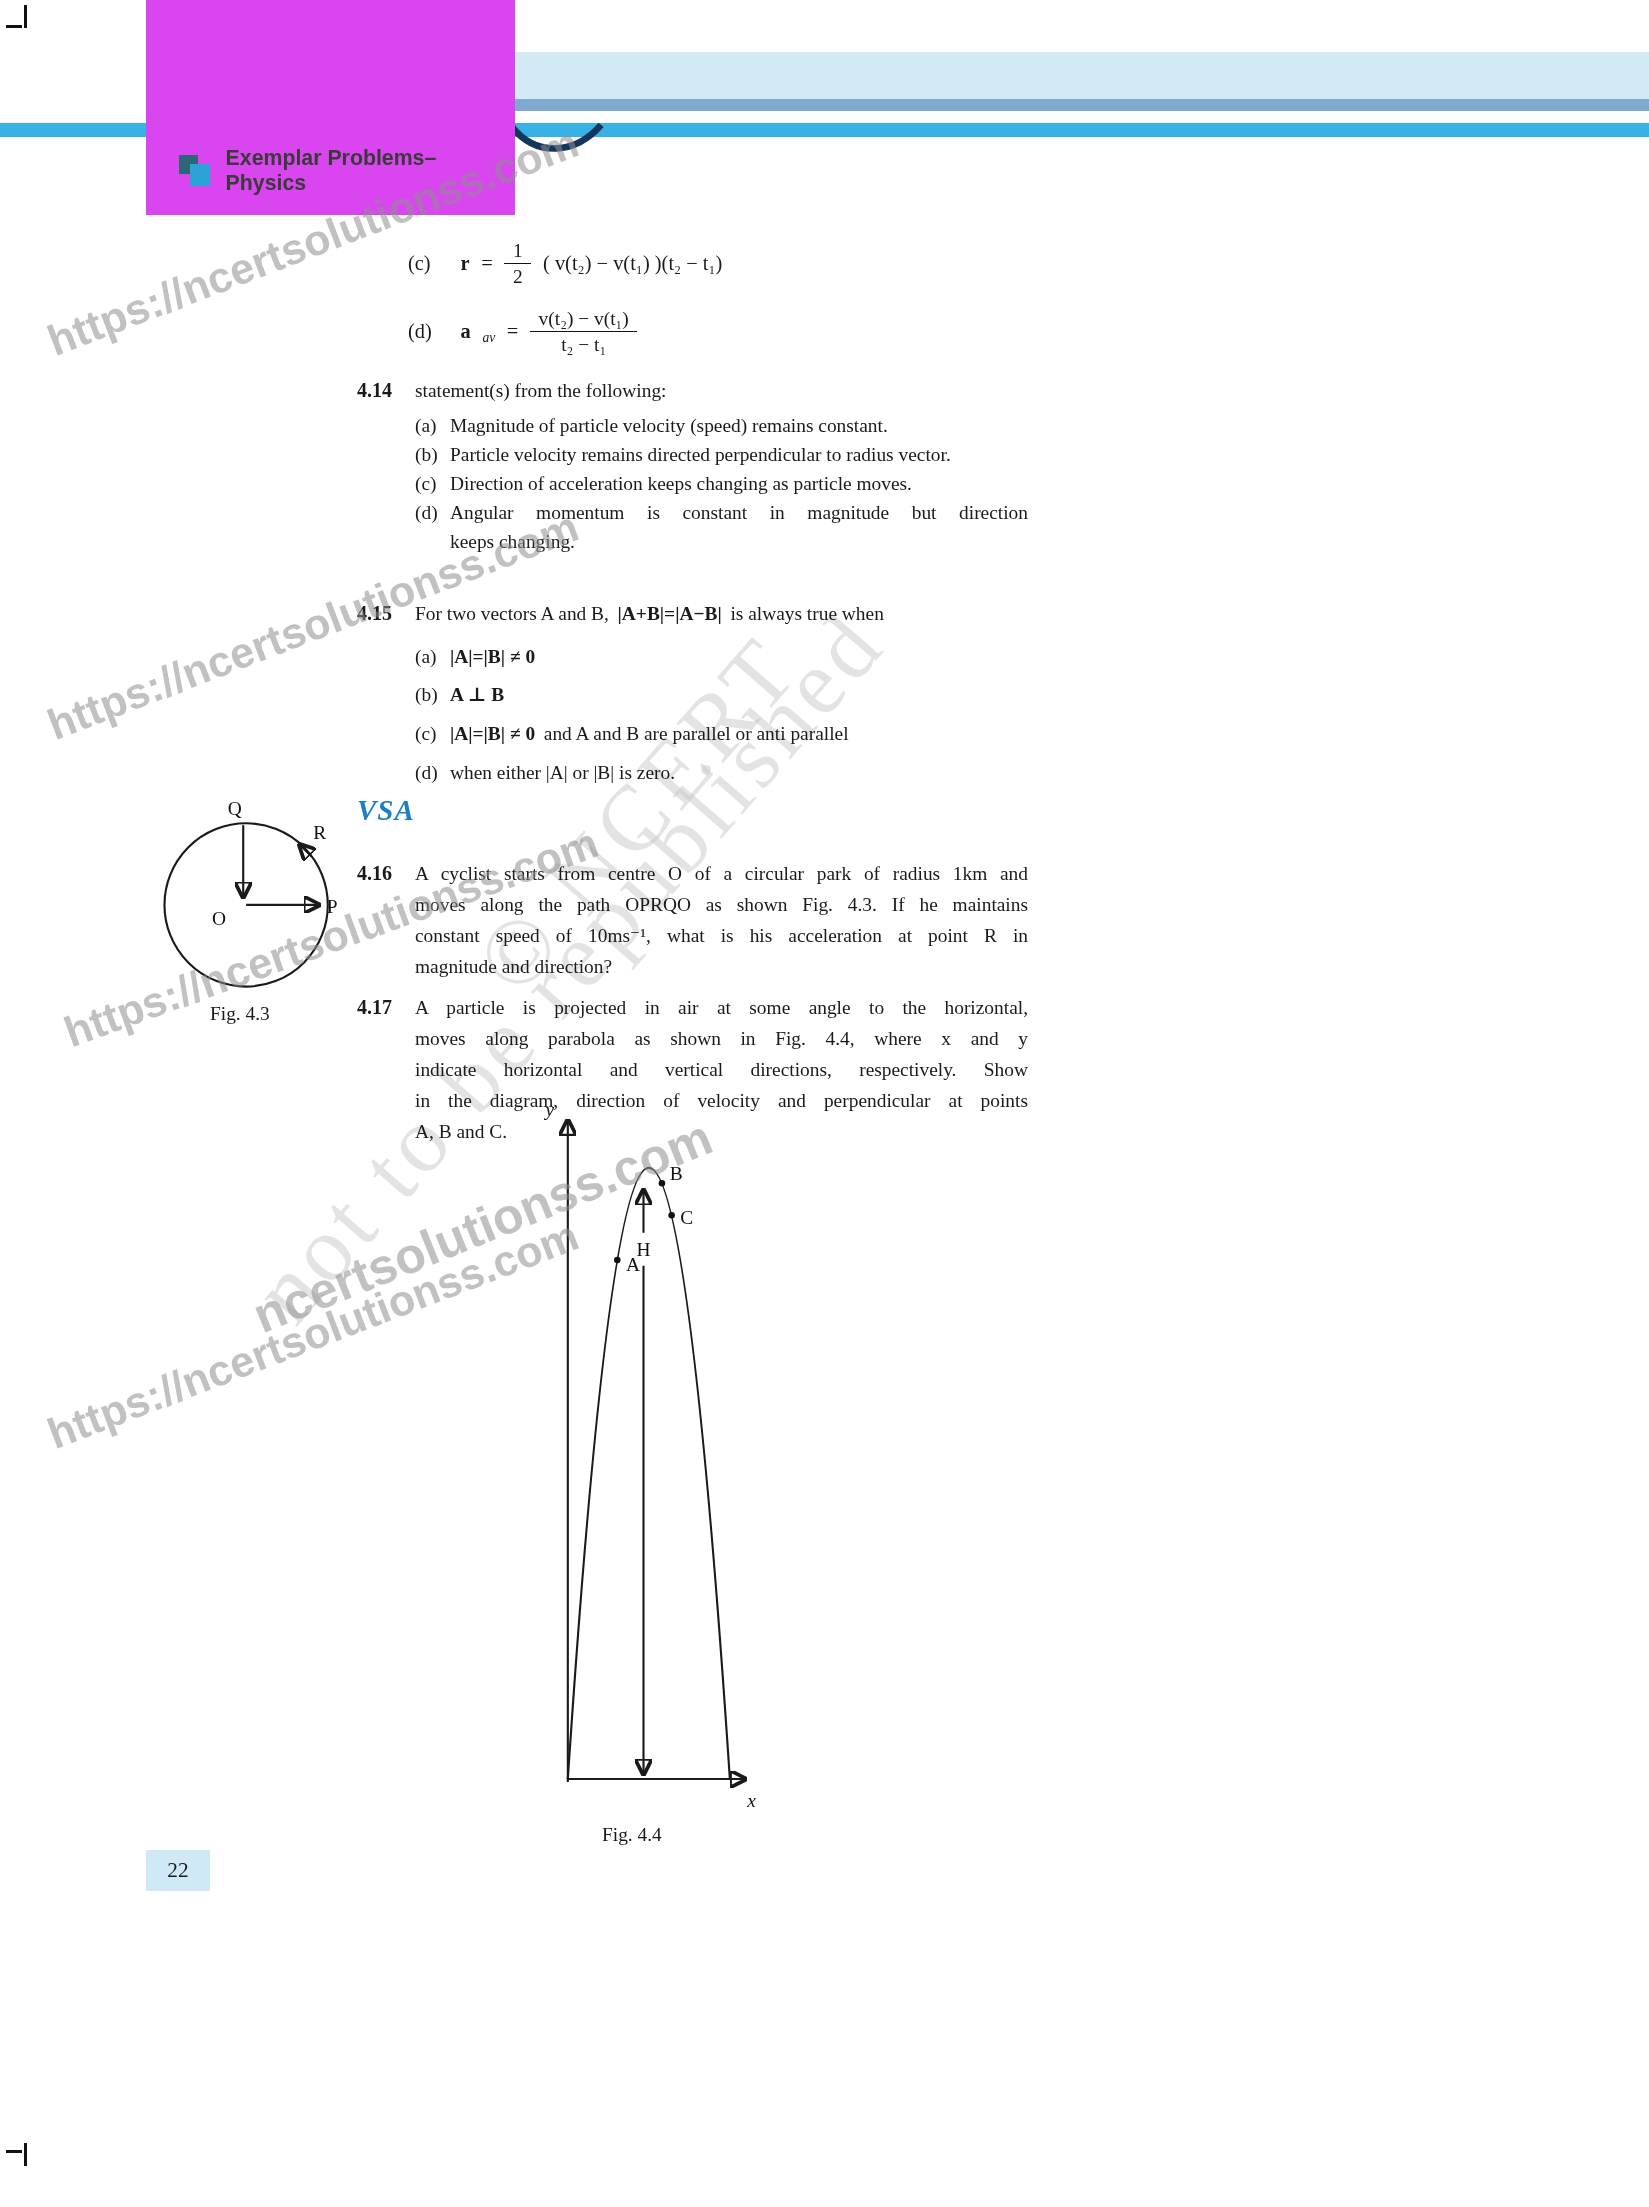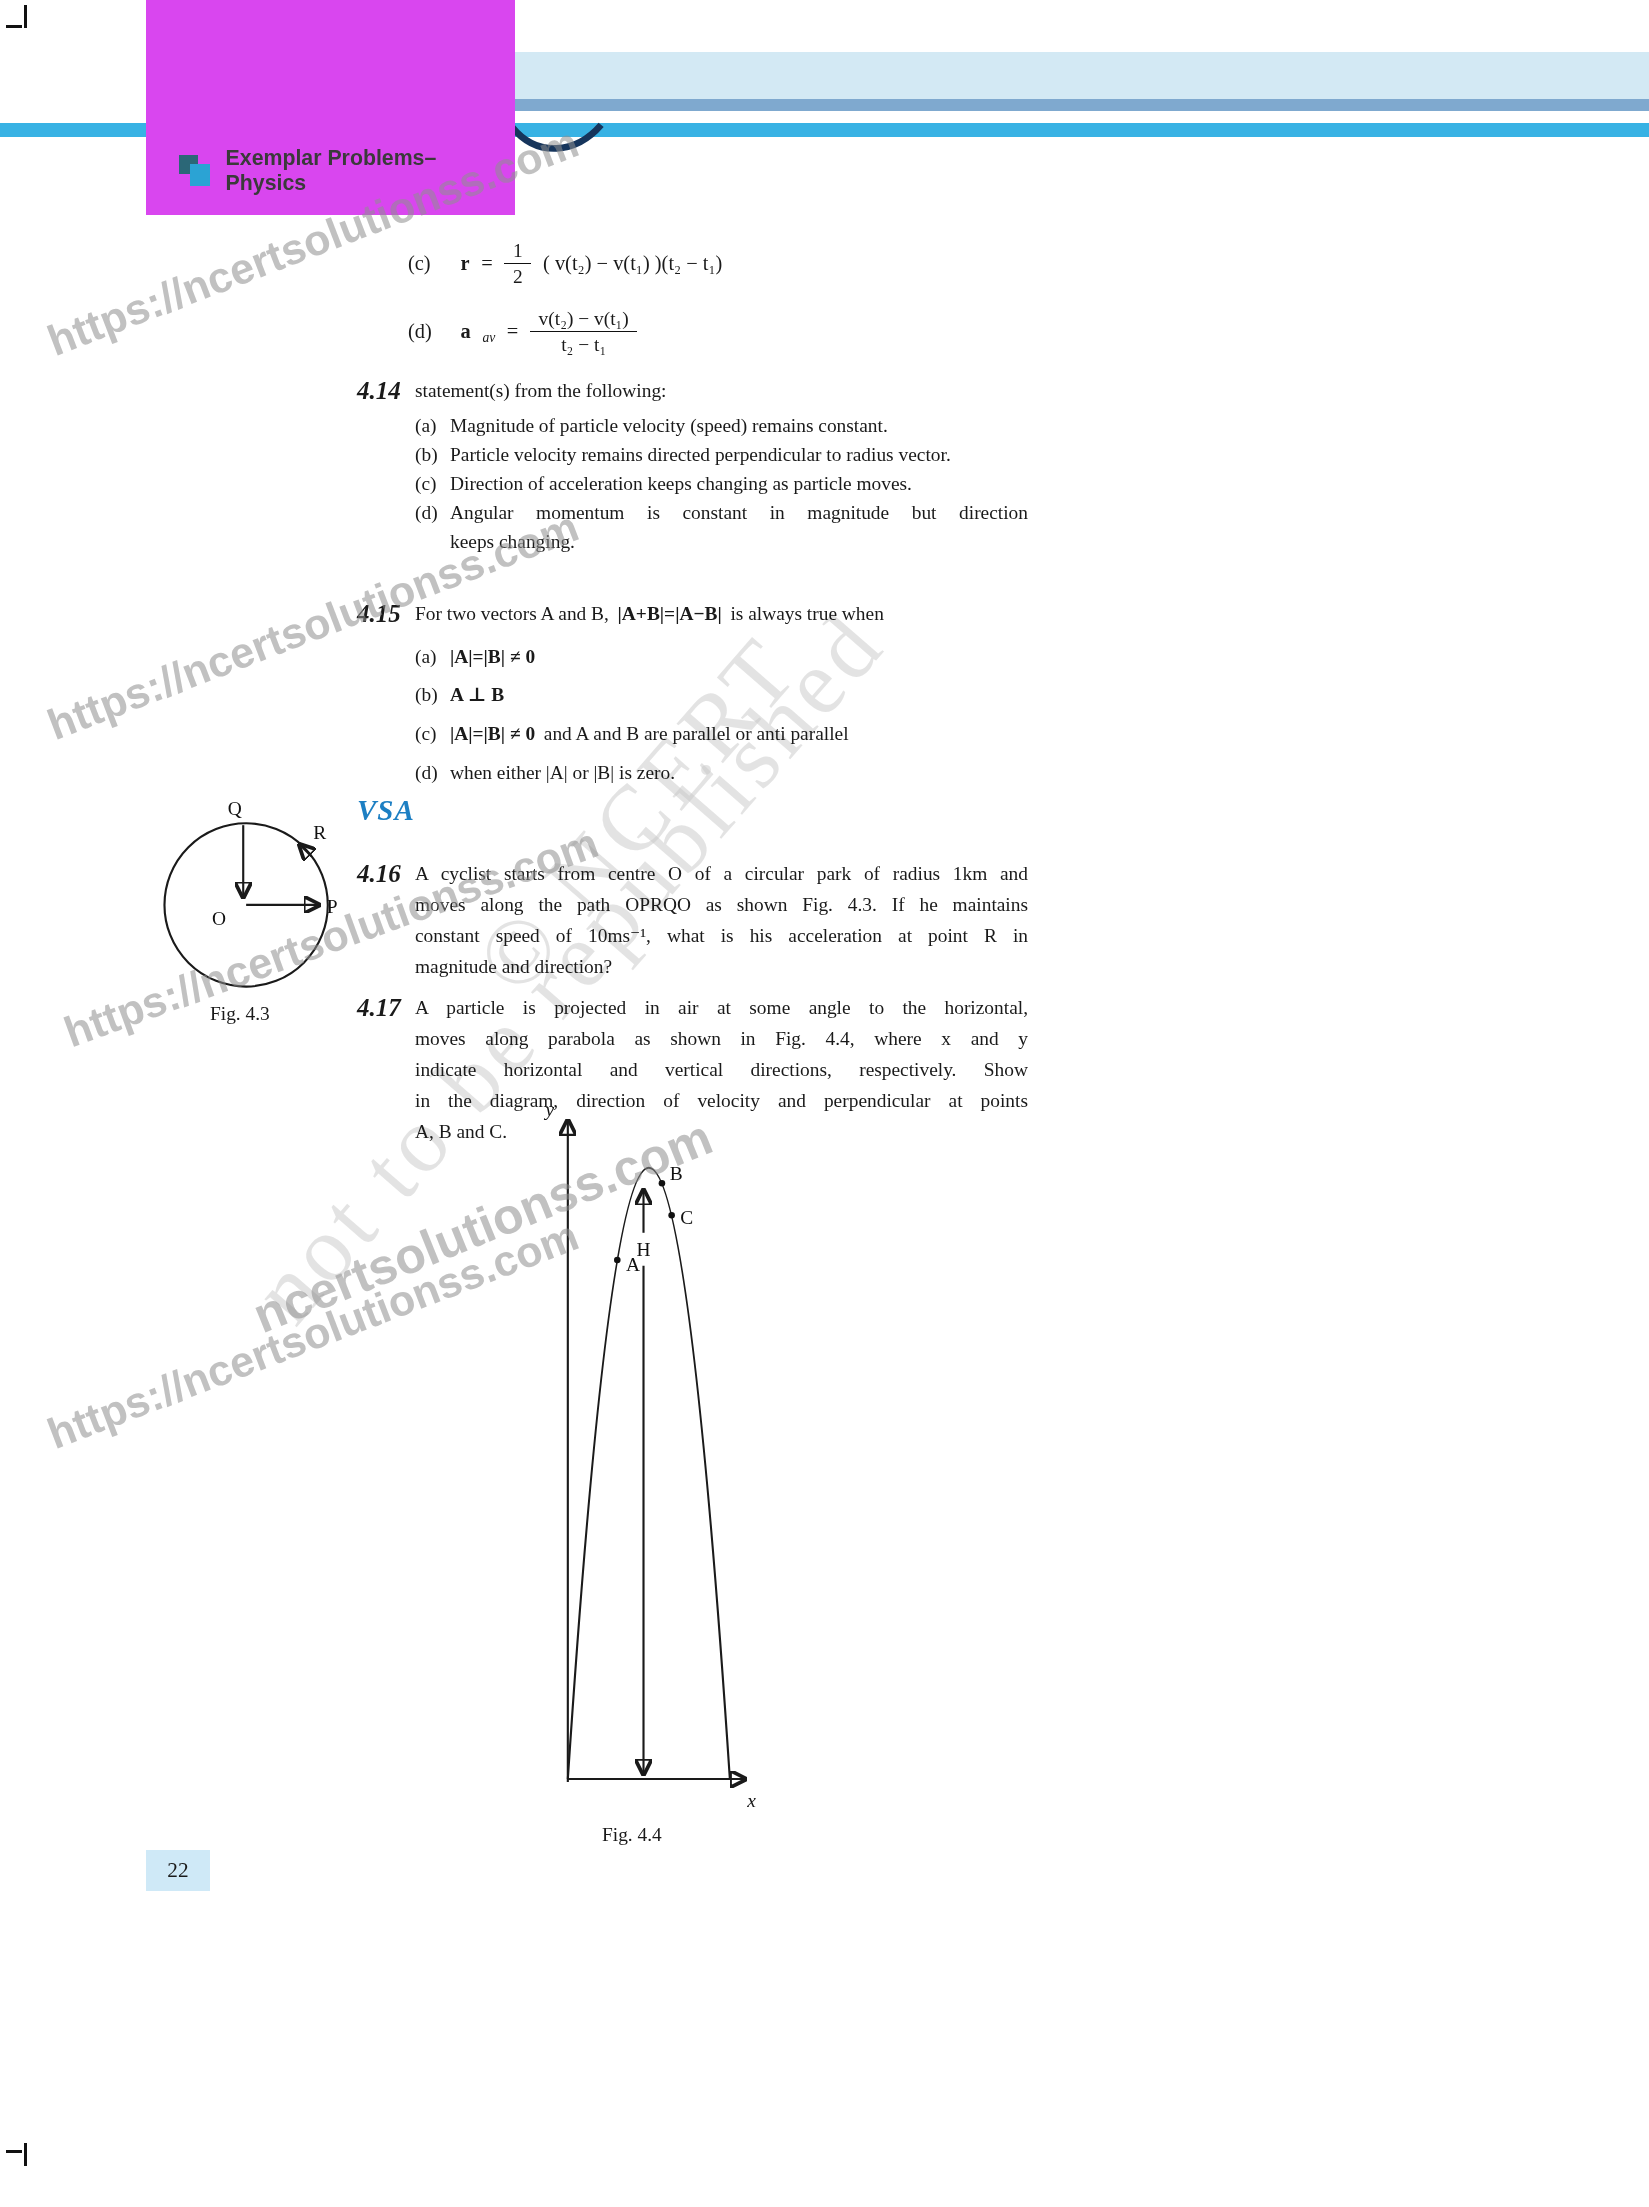--- a/index.html
+++ b/index.html
@@ -33,21 +33,21 @@
   #eq-d { left:408px; top:307px; }
   .eq-label { width:41px; }
   .eq-var { font-weight:700; }
   .eq-sub { font-size:13.6px; position:relative; top:5.8px; font-style:italic; }
   .frac { display:inline-flex; flex-direction:column; align-items:center; font-size:19.4px; line-height:1.2; }
   .frac .fnum { padding:0 8.7px 1px; border-bottom:1.6px solid #111; }
   .frac .fden { padding:1px 8.7px 0; }
 
   
   .problem { position:absolute; display:flex; z-index:3; }
-  .pnum  { width:58px; flex:none; font-weight:700; font-size:25px; line-height:31px;font-style:italic; }
+  .pnum  { width:58px; flex:none; font-weight:700; font-size:20px; line-height:31px; }
   .pbody { width:613px; font-size:19.4px; line-height:31px; }
   .jline { text-align:justify; text-align-last:justify; }
   .jline.jlast { text-align-last:left; }
   #p414 { left:357px; top:375px; }
   .opts { margin-top:4.9px; }
   .opt  { display:flex; line-height:29px; }
   .olabel { width:35px; flex:none; }
   .nowrap { white-space:nowrap; }
   .w596 { width:578px; }
 

